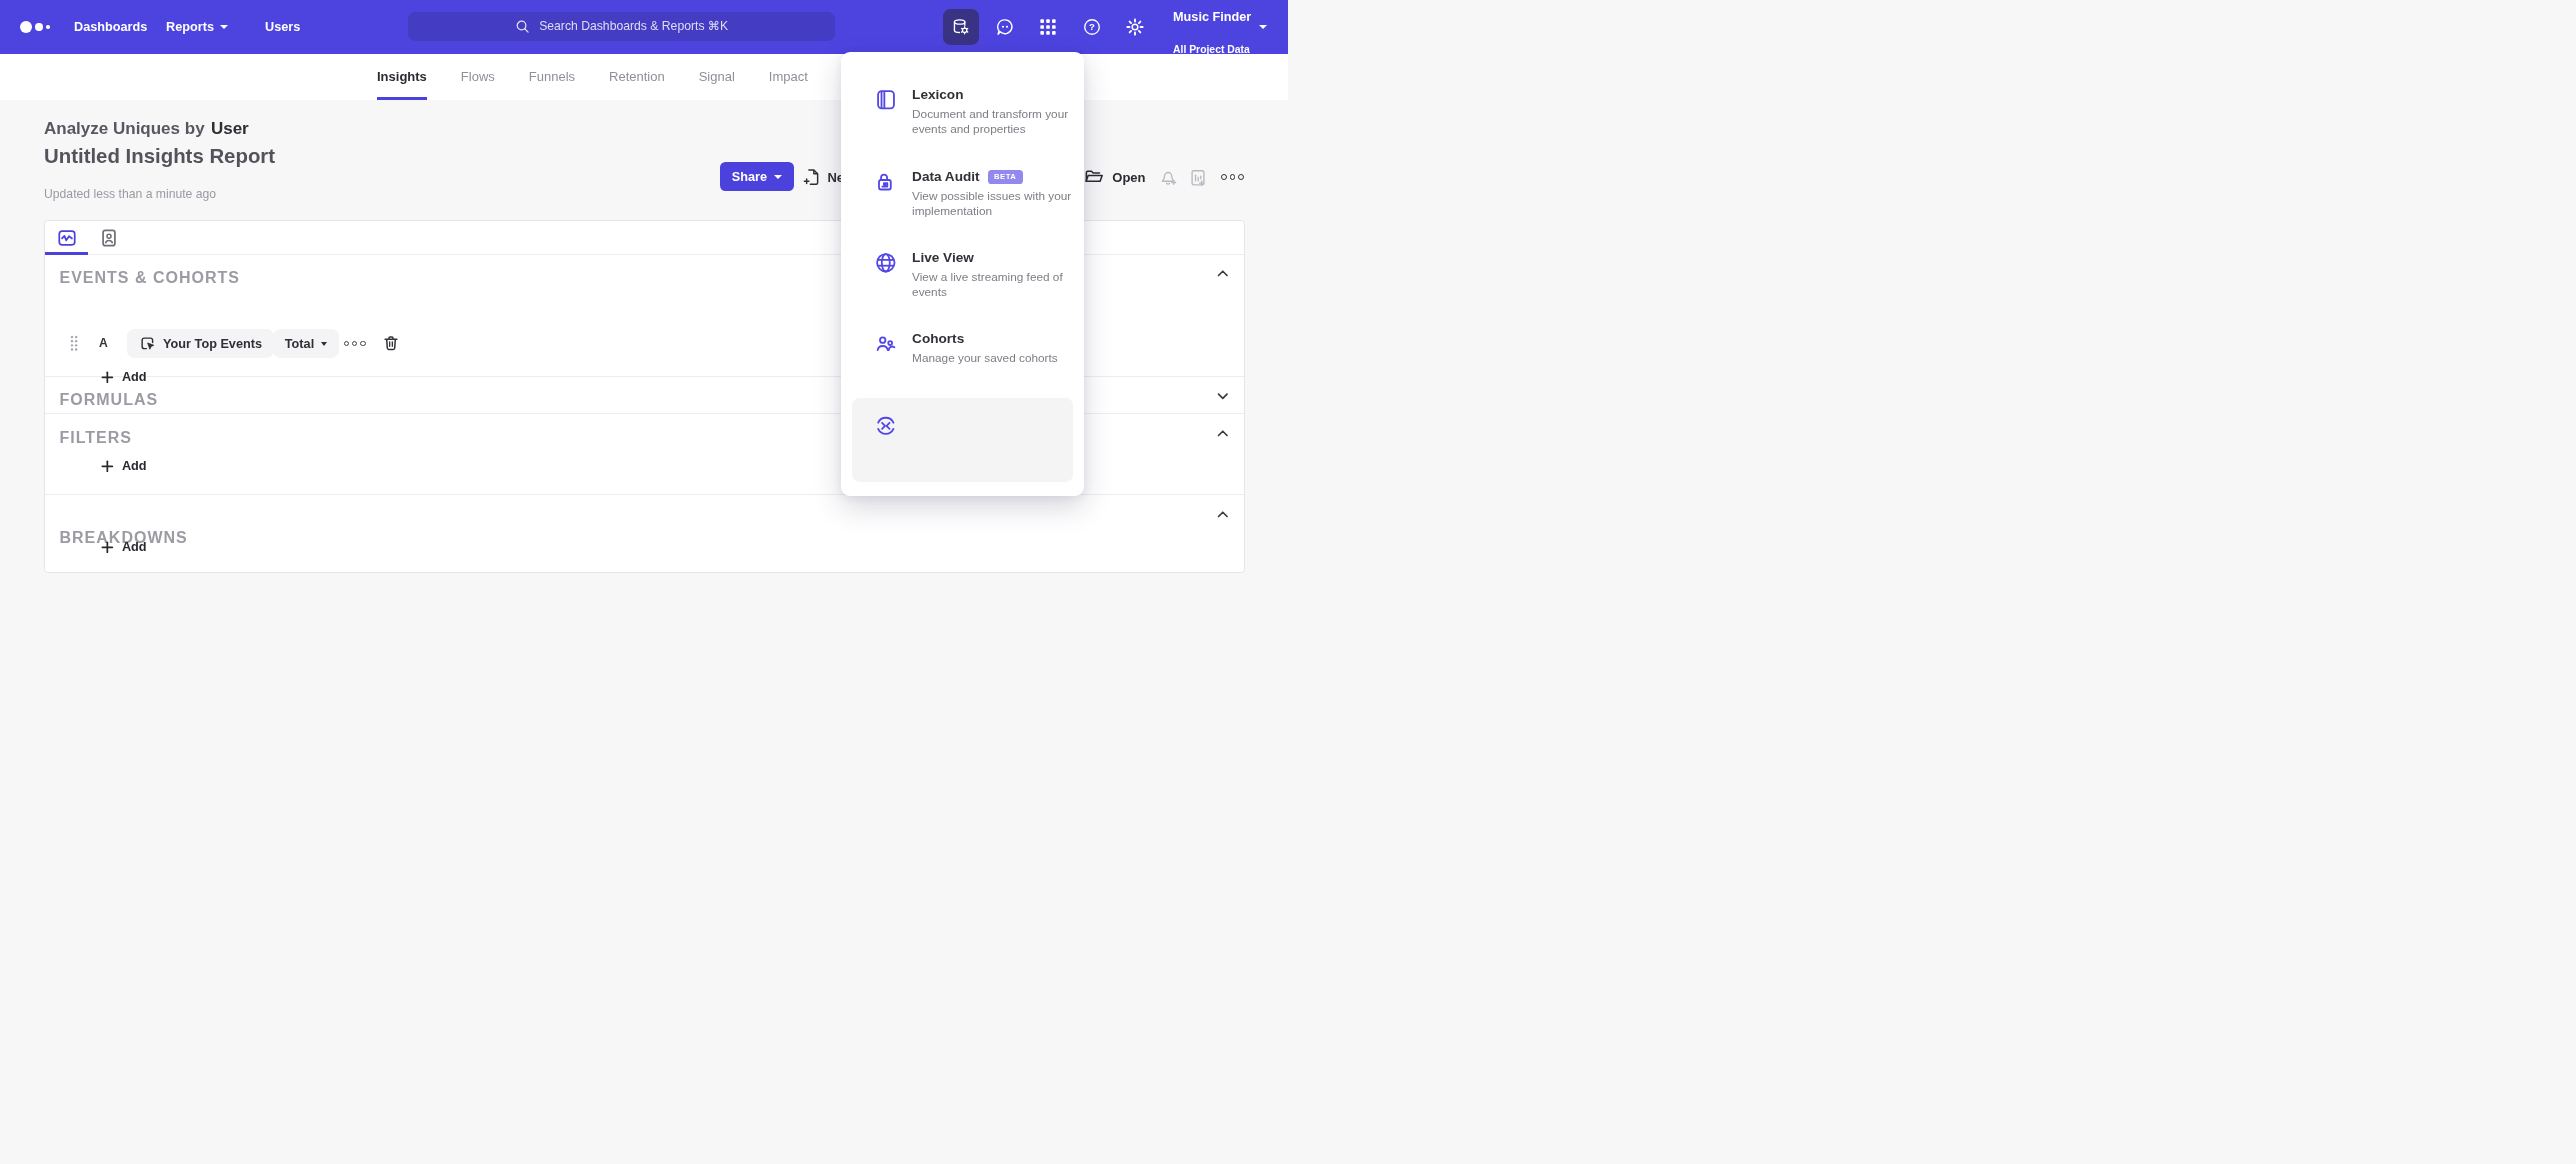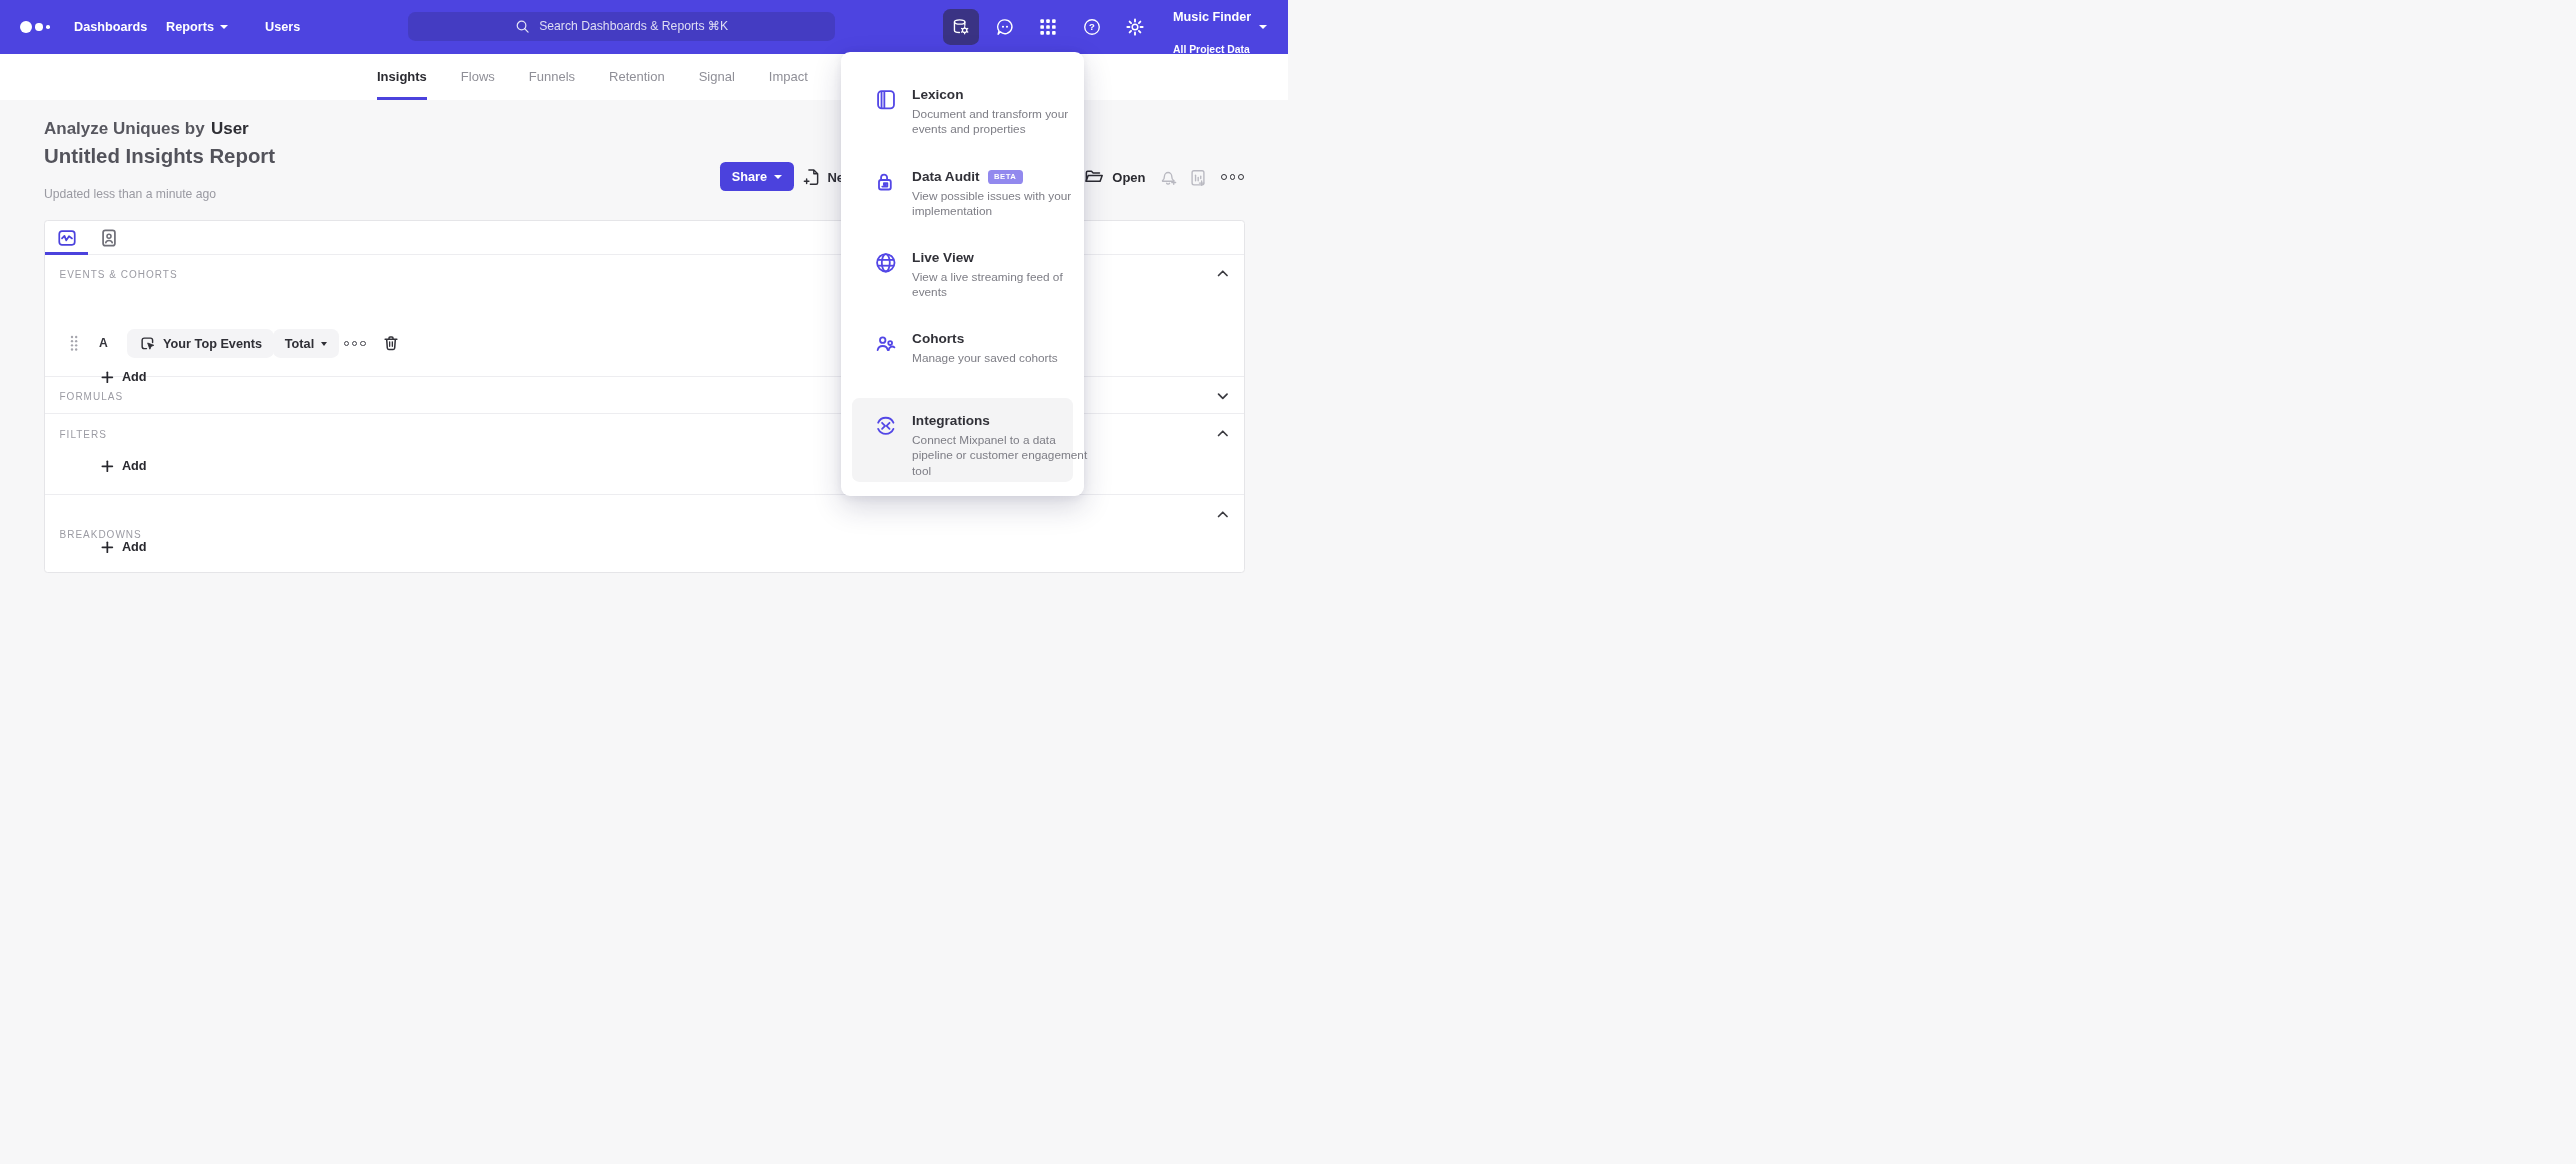--- a/index.html
+++ b/index.html
@@ -52,21 +52,21 @@
   .dots3 { position:absolute; left:1221px; top:174px; display:flex; gap:2.7px; cursor:pointer; z-index:1; }
   .dots3 span { width:5.9px; height:5.9px; border:1.7px solid #2f2f36; border-radius:50%; }
 
   
   .card { position:absolute; left:44px; top:220px; width:1201px; height:353px; background:#fff;
           border:0.9px solid #e5e5e8; border-radius:3.6px; z-index:1; }
   .card-tabstrip { position:relative; height:34px; border-bottom:0.9px solid #ededf0; }
   .ct-icon { position:absolute; top:7.3px; width:20px; height:20px; cursor:pointer; }
   .ct-underline { position:absolute; left:0; bottom:-0.9px; width:43px; height:2.7px; background:#4b42dd; }
   .section { position:relative; border-bottom:0.9px solid #ededf0; }
-  .sec-label { position:absolute; left:14.5px; font-size:10px; font-weight:400; letter-spacing:1px; color:#9b9ba3; }
+  .sec-label { position:absolute; left:14.5px; font-size:16px; font-weight:700; letter-spacing:1px; color:#9b9ba3; }
   .sec-chevron { position:absolute; right:14.5px; cursor:pointer; color:#3a3a40; }
   .add-btn { position:absolute; left:56px; display:flex; align-items:center; gap:8.2px; color:#28282e;
              font-size:12.7px; font-weight:700; cursor:pointer; }
   
   .ev-row { position:absolute; left:0; top:74px; height:29px; width:100%; }
   .drag-handle { position:absolute; left:25.4px; top:6.3px; cursor:grab; }
   .ev-letter { position:absolute; left:54px; top:7.3px; font-size:12.2px; font-weight:700; color:#35353c; }
   .pill { position:absolute; top:0; height:29px; background:#f4f4f6; border-radius:7.3px; display:flex;
           align-items:center; gap:7.3px; padding:0 11.8px; font-size:12.7px; font-weight:700; color:#2f2f36; cursor:pointer; }
   .pill-event { left:82px; }
@@ -460,23 +460,17 @@
 
     <div class="dd-item i4">
       <div class="dd-icon">
         <svg width="23.6" height="23.6" viewBox="0 0 26 26">
           <path d="M4.6,9.6 A9.2,9.2 0 0 1 21.4,9.6" fill="none" stroke="currentColor" stroke-width="2" stroke-linecap="round"></path>
           <path d="M21.4,16.4 A9.2,9.2 0 0 1 4.6,16.4" fill="none" stroke="currentColor" stroke-width="2" stroke-linecap="round"></path>
           <path d="M8.9,9.7 L12.2,13 L8.9,16.3" fill="none" stroke="currentColor" stroke-width="2" stroke-linecap="round" stroke-linejoin="round"></path>
           <path d="M17.1,9.7 L13.8,13 L17.1,16.3" fill="none" stroke="currentColor" stroke-width="2" stroke-linecap="round" stroke-linejoin="round"></path>
         </svg>
       </div>
-      <div class="dd-text">
-        <div class="dd-title">
-            <span>Integrations</span>
-          </div>
-        <div class="dd-desc">Connect Mixpanel to a data pipeline or customer engagement tool</div>
-      </div>
     </div>
   </div>
 
 </div>
 
 
 </body></html>

